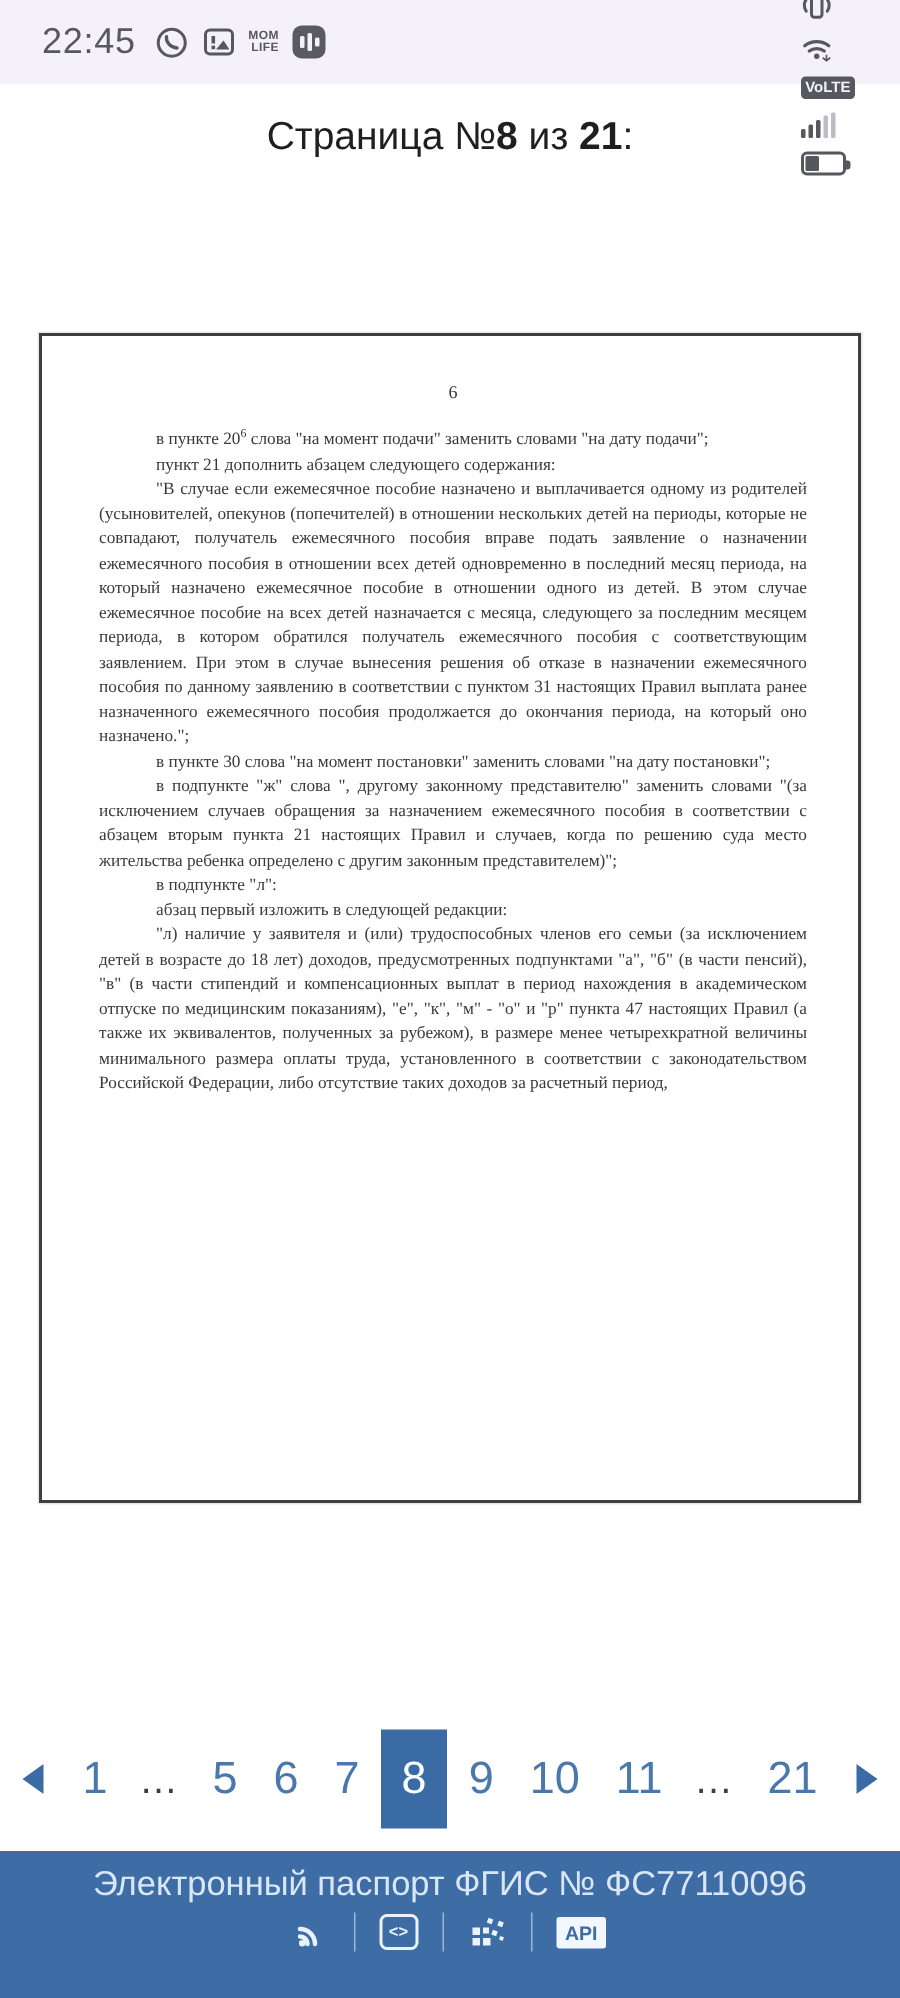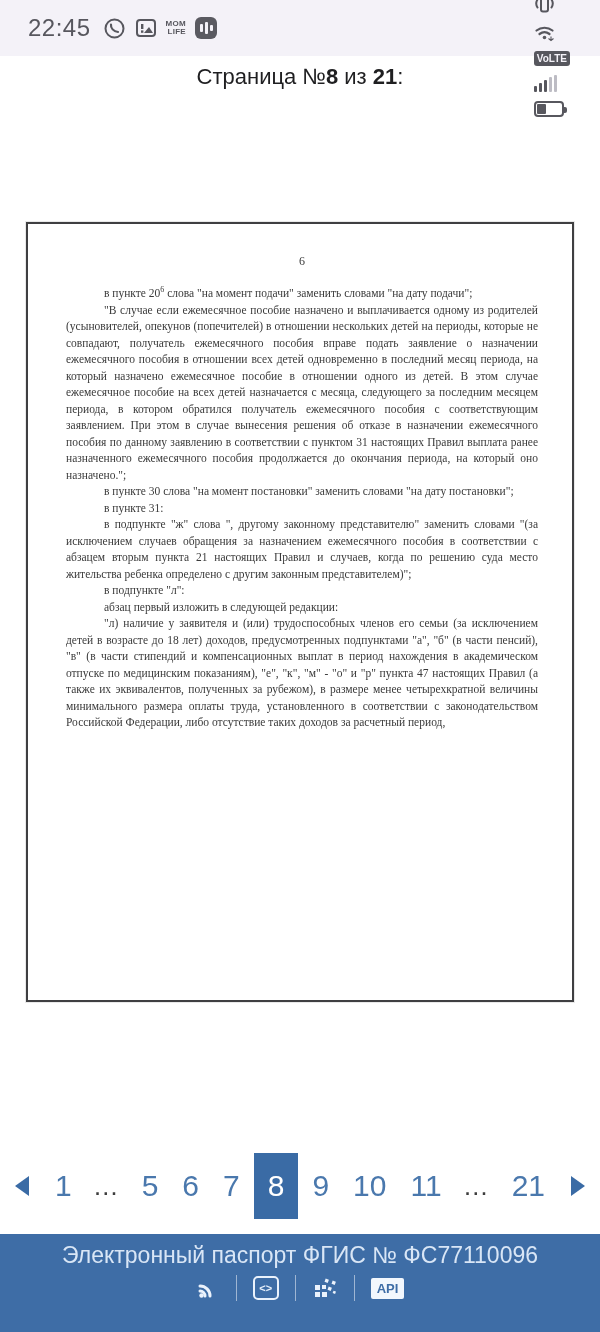--- a/index.html
+++ b/index.html
@@ -27,22 +27,22 @@
   .appico i:nth-child(1){height:8px}.appico i:nth-child(2){height:12px}.appico i:nth-child(3){height:6px}
   .volte{background:var(--statusbar-ink);color:var(--statusbar-bg);font-size:10px;font-weight:700;
     border-radius:3px;padding:2px 3px;line-height:11px;}
   .sigbars{display:flex;align-items:flex-end;gap:2px;height:17px;}
   .sigbars i{display:block;width:3px;border-radius:1px;background:var(--statusbar-ink);}
   .sigbars i.dim{background:#bdbcc4;}
   .battery{width:30px;height:16px;border:2px solid var(--statusbar-ink);border-radius:4px;position:relative;display:flex;align-items:center;padding:1px;}
   .battery .fill{width:9px;height:10px;background:var(--statusbar-ink);border-radius:1px;}
   .battery .nub{position:absolute;right:-5px;top:4px;width:3px;height:6px;background:var(--statusbar-ink);border-radius:0 2px 2px 0;}
   
-  .page-title{margin-top:8px;height:42px;display:flex;align-items:flex-start;justify-content:center;
-    font-size:22px;color:#1f1f21;}
+  .page-title{margin-top:8px;height:42px;display:flex;align-items:flex-end;justify-content:center;
+    font-size:26px;color:#1f1f21;}
   .page-title span{white-space:pre;}
   .page-title b{white-space:pre;font-weight:700;}
   
   .doc-page{width:548px;height:780px;margin:116px auto 0;background:#fff;
     border:2px solid #3f3f41;box-shadow:0 0 0 1px #e9e9e9;overflow:hidden;
     padding:30px 34px 0 38px;}
   .doc-num{text-align:center;font-family:"Liberation Serif",serif;font-size:12px;color:var(--doc-ink);margin-bottom:16px;}
   .doc-body p{font-family:"Liberation Serif",serif;font-size:11.5px;line-height:16.5px;
     color:var(--doc-ink);text-align:justify;text-indent:38px;}
   .doc-body p sup{font-size:8px;line-height:0;}
@@ -144,23 +144,23 @@
     <b>8</b>
     <span> из </span>
     <b>21</b>
     <span>:</span>
 </div>
 
 <div class="doc-page">
   <div class="doc-num">6</div>
   <div class="doc-body">
       <p>в пункте 20<sup>6</sup> слова "на момент подачи" заменить словами "на дату подачи";</p>
+      <p>пункт 21 дополнить абзацем следующего содержания:</p>
       <p>"В случае если ежемесячное пособие назначено и выплачивается одному из родителей (усыновителей, опекунов (попечителей) в отношении нескольких детей на периоды, которые не совпадают, получатель ежемесячного пособия вправе подать заявление о назначении ежемесячного пособия в отношении всех детей одновременно в последний месяц периода, на который назначено ежемесячное пособие в отношении одного из детей. В этом случае ежемесячное пособие на всех детей назначается с месяца, следующего за последним месяцем периода, в котором обратился получатель ежемесячного пособия с соответствующим заявлением. При этом в случае вынесения решения об отказе в назначении ежемесячного пособия по данному заявлению в соответствии с пунктом 31 настоящих Правил выплата ранее назначенного ежемесячного пособия продолжается до окончания периода, на который оно назначено.";</p>
       <p>в пункте 30 слова "на момент постановки" заменить словами "на дату постановки";</p>
-      <p>в пункте 31:</p>
       <p>в подпункте "ж" слова ", другому законному представителю" заменить словами "(за исключением случаев обращения за назначением ежемесячного пособия в соответствии с абзацем вторым пункта 21 настоящих Правил и случаев, когда по решению суда место жительства ребенка определено с другим законным представителем)";</p>
       <p>в подпункте "л":</p>
       <p>абзац первый изложить в следующей редакции:</p>
       <p>"л) наличие у заявителя и (или) трудоспособных членов его семьи (за исключением детей в возрасте до 18 лет) доходов, предусмотренных подпунктами "а", "б" (в части пенсий), "в" (в части стипендий и компенсационных выплат в период нахождения в академическом отпуске по медицинским показаниям), "е", "к", "м" - "о" и "р" пункта 47 настоящих Правил (а также их эквивалентов, полученных за рубежом), в размере менее четырехкратной величины минимального размера оплаты труда, установленного в соответствии с законодательством Российской Федерации, либо отсутствие таких доходов за расчетный период,</p>
     </div>
 </div>
 
 <nav class="pagination">
   <span class="pg-arrow">
       <span class="tri-left"></span>

